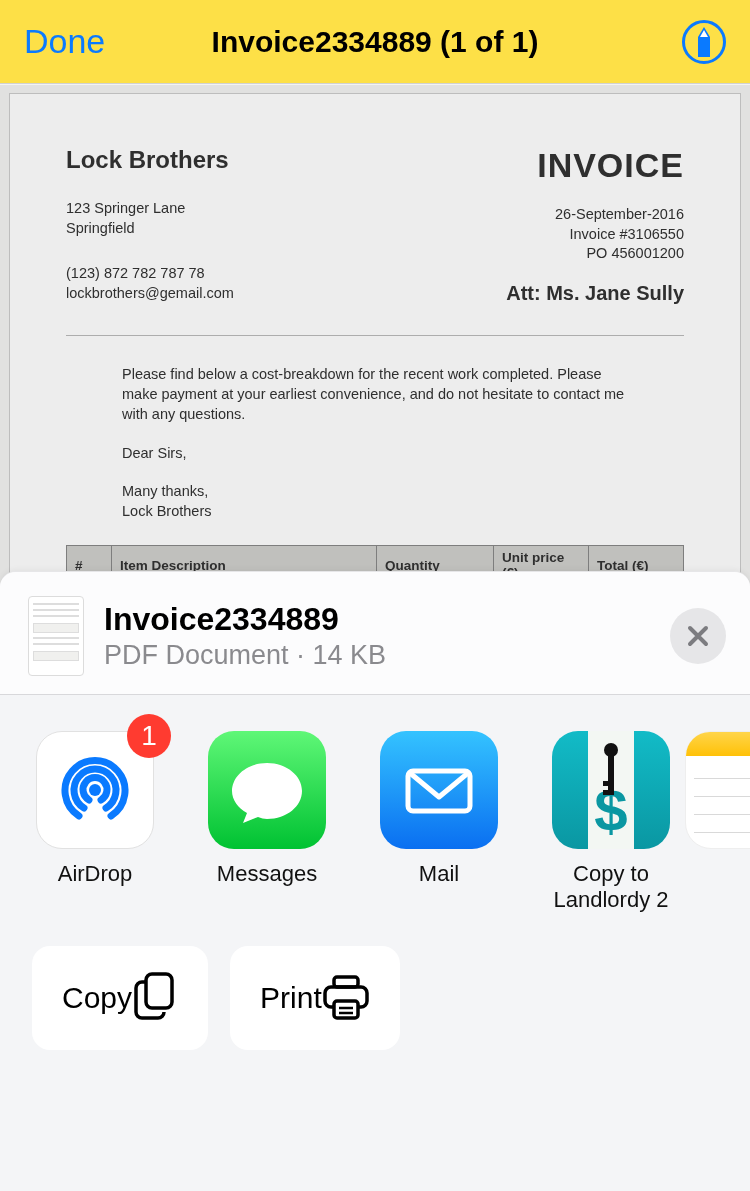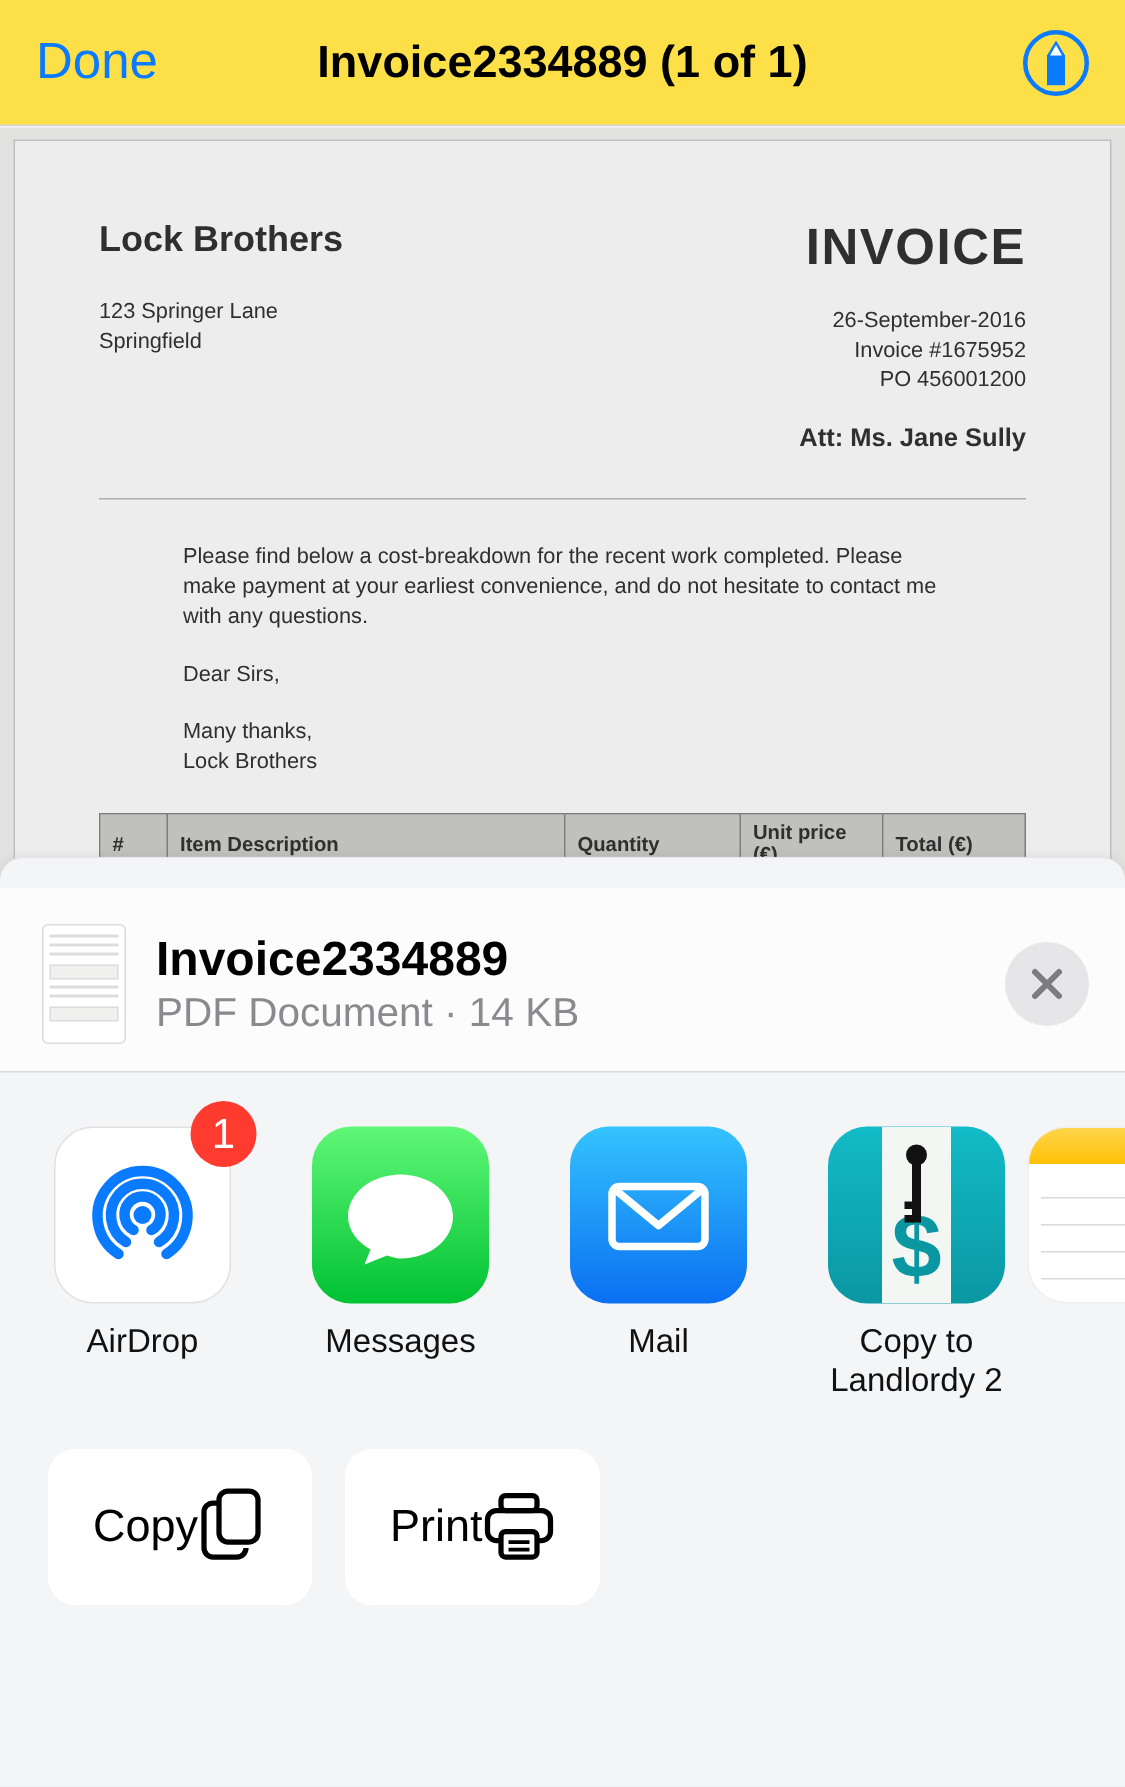--- a/index.html
+++ b/index.html
@@ -43,21 +43,21 @@
     .doc-dim { position: absolute; inset: 0; background: rgba(0,0,0,0.07); pointer-events:none; }
 
     .inv-header { display: flex; justify-content: space-between; }
     .inv-left { }
     .inv-company { font-size: 24px; font-weight: 700; margin-bottom: 24px; }
     .inv-addr { font-size: 14.5px; line-height: 1.4; }
     .inv-contact { font-size: 14.5px; line-height: 1.4; margin-top: 24px; }
     .inv-right { text-align: right; }
     .inv-word { font-size: 34px; font-weight: 800; letter-spacing: 1px; }
     .inv-meta { font-size: 14.5px; line-height: 1.35; margin-top: 20px; }
-    .inv-att { font-size: 17px; font-weight: 700; margin-top: 18px; }
+    .inv-att { font-size: 20px; font-weight: 700; margin-top: 18px; }
     .rule { border: none; border-top: 1px solid #bbb; margin: 30px 0 28px; }
     .letter { padding: 0 56px; font-size: 14.5px; line-height: 1.4; }
     .letter p { margin-bottom: 18px; }
 
     table.inv { width: 100%; border-collapse: collapse; font-size: 13.5px; margin-top: 24px; border: 1px solid #888;}
     table.inv th, table.inv td { border: 1px solid #888; padding: 4px 8px; text-align: left; }
     table.inv th { background: #cfcfcc; font-weight: 700; }
     table.inv tbody tr:nth-child(odd) td { background: #eeeeec; }
     table.inv tbody tr:nth-child(even) td { background: #e1e1de; }
     .col-n{width:45px;} .col-d{} .col-q{width:117px;} .col-u{width:95px;} .col-t{width:95px;}
@@ -70,21 +70,20 @@
       border-radius: 16px 16px 0 0;
       border-top: 1px solid #e6e6e8;
       box-shadow: 0 -1px 6px rgba(0,0,0,0.06);
       overflow: hidden;
     }
     .sheet-header {
       display: flex; align-items: center; gap: 20px;
       padding: 24px 24px 18px 28px;
       border-bottom: 1px solid #d8d8db;
       background: #fcfcfd;
-      margin-top: 20px;
     }
     .thumb {
       width: 56px; height: 80px; background: #fff; border: 1px solid #dcdcdc; border-radius: 4px;
       display: flex; flex-direction: column; padding: 6px 4px; gap: 4px;
     }
     .thumb .tline { height: 2px; background: #ddd; }
     .thumb .tblock { height: 10px; background: #f0f0ee; border:1px solid #ddd; margin-top:2px; }
     .sheet-titles { flex: 1; }
     .sheet-title { font-size: 32px; font-weight: 600; color: #000; }
     .sheet-sub { font-size: 27px; color: #8a8a8e; margin-top: 2px;}
@@ -142,26 +141,30 @@
 
 <div class="doc-wrap">
   <div class="page">
     <div class="inv-header">
       <div class="inv-left">
         <div class="inv-company">Lock Brothers</div>
         <div class="inv-addr">
           <div>123 Springer Lane</div>
           <div>Springfield</div>
         </div>
+        <div class="inv-contact">
+          <div>(123) 872 782 787 78</div>
+          <div>lockbrothers@gemail.com</div>
+        </div>
       </div>
       <div class="inv-right">
         <div class="inv-word">INVOICE</div>
         <div class="inv-meta">
           <div>26-September-2016</div>
-          <div>Invoice #1675952</div>
+          <div>Invoice #3106550</div>
           <div>PO 456001200</div>
         </div>
         <div class="inv-att">Att: Ms. Jane Sully</div>
       </div>
     </div>
     <hr class="rule">
     <div class="letter">
       <p>Please find below a cost-breakdown for the recent work completed. Please make payment at your earliest convenience, and do not hesitate to contact me with any questions.</p>
       <p>Dear Sirs,</p>
       <p>

